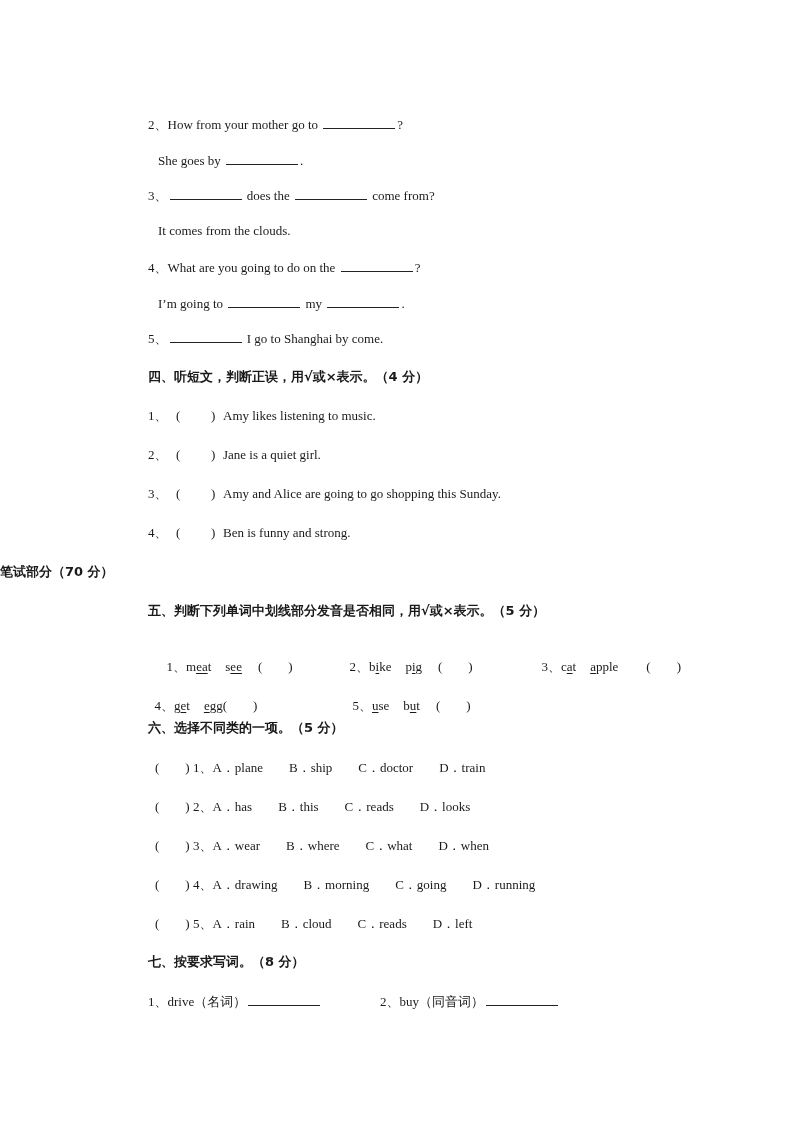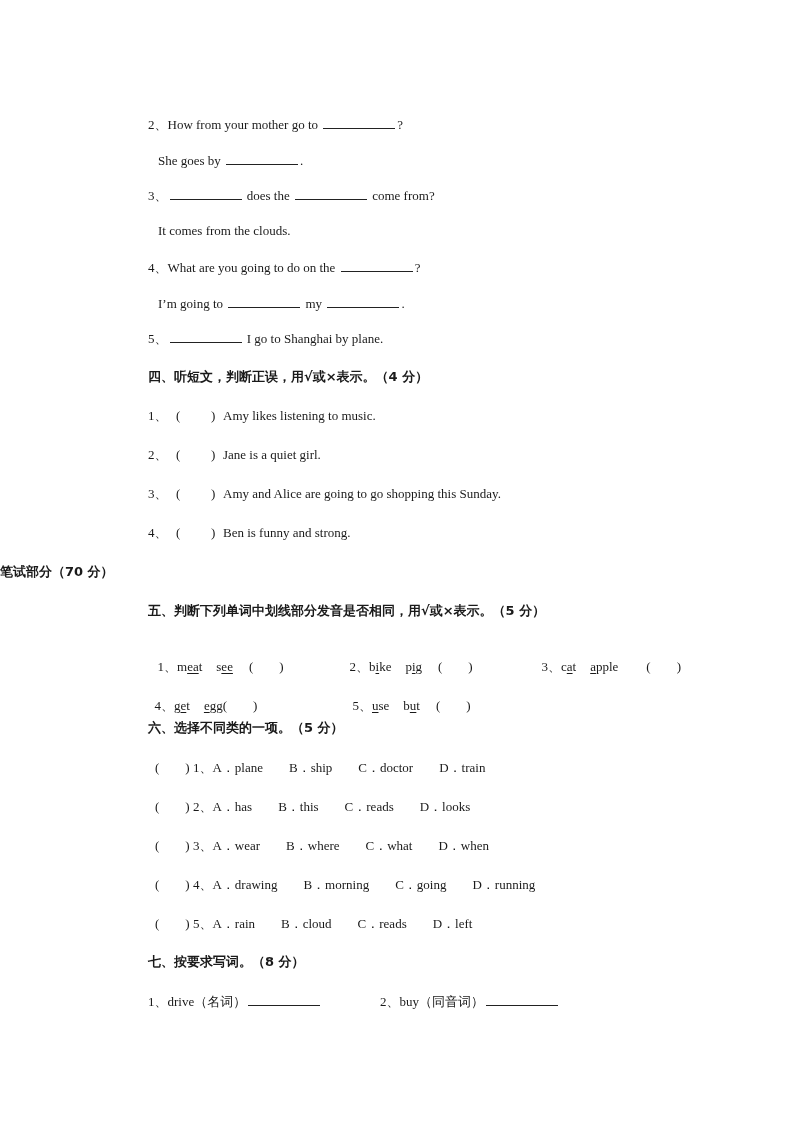--- a/index.html
+++ b/index.html
@@ -22,34 +22,34 @@
 
 <div class="line" style="top:116px"><span>2、</span><span>How from your mother go to </span><span class="blank"></span><span>?</span></div>
 <div class="line indent" style="top:152px"><span>She goes by </span><span class="blank"></span><span>.</span></div>
 
 <div class="line" style="top:187px"><span>3、</span><span class="blank"></span><span> does the </span><span class="blank"></span><span> come from?</span></div>
 <div class="line indent" style="top:223px">It comes from the clouds.</div>
 
 <div class="line" style="top:259px"><span>4、</span><span>What are you going to do on the </span><span class="blank"></span><span>?</span></div>
 <div class="line indent" style="top:295px"><span>I’m going to </span><span class="blank"></span><span> my </span><span class="blank"></span><span>.</span></div>
 
-<div class="line" style="top:330px"><span>5、</span><span class="blank"></span><span> I go to Shanghai by plane.</span></div>
+<div class="line" style="top:330px"><span>5、</span><span class="blank"></span><span> I go to Shanghai by come.</span></div>
 
 <div class="line heading" style="top:369px">四、听短文，判断正误，用√或×表示。（4 分）</div>
 
 <div class="line" style="top:408px"><span style="display:inline-block;width:28px">1、</span><span style="display:inline-block;width:35px">(</span><span style="display:inline-block;width:12px">)</span><span>Amy likes listening to music.</span></div>
 <div class="line" style="top:447px"><span style="display:inline-block;width:28px">2、</span><span style="display:inline-block;width:35px">(</span><span style="display:inline-block;width:12px">)</span><span>Jane is a quiet girl.</span></div>
 <div class="line" style="top:486px"><span style="display:inline-block;width:28px">3、</span><span style="display:inline-block;width:35px">(</span><span style="display:inline-block;width:12px">)</span><span>Amy and Alice are going to go shopping this Sunday.</span></div>
 <div class="line" style="top:525px"><span style="display:inline-block;width:28px">4、</span><span style="display:inline-block;width:35px">(</span><span style="display:inline-block;width:12px">)</span><span>Ben is funny and strong.</span></div>
 
 <div class="line heading center" style="top:564px">笔试部分（70 分）</div>
 
 <div class="line heading" style="top:603px">五、判断下列单词中划线部分发音是否相同，用√或×表示。（5 分）</div>
 
-<div class="cell" style="left:151px;top:642px">
+<div class="cell" style="left:160px;top:642px">
   <span>1、</span><span>m</span><span class="u">ea</span><span style="margin-right:14px">t</span><span>s</span><span class="u">ee</span><span style="margin-right:16px"></span><span>(        )</span>
 </div>
 <div class="cell" style="left:343px;top:642px">
   <span>2、</span><span>b</span><span class="u">i</span><span style="margin-right:14px">ke</span><span>p</span><span class="u">i</span><span style="margin-right:16px">g</span><span>(        )</span>
 </div>
 <div class="cell" style="left:535px;top:642px">
   <span>3、</span><span>c</span><span class="u">a</span><span style="margin-right:14px">t</span><span></span><span class="u">a</span><span style="margin-right:28px">pple</span><span>(        )</span>
 </div>
 
 <div class="cell" style="left:148px;top:681px">

